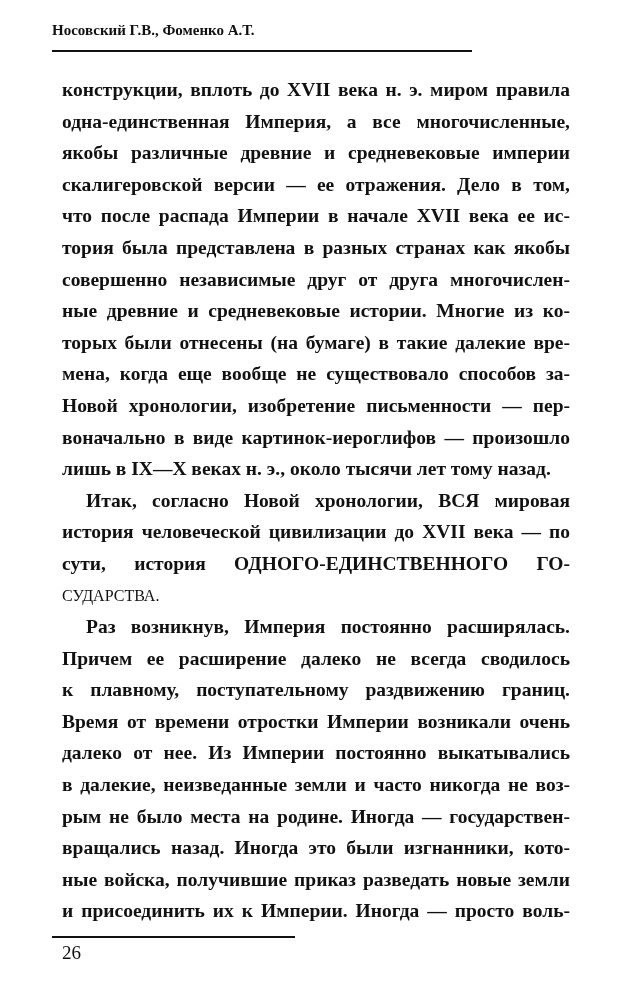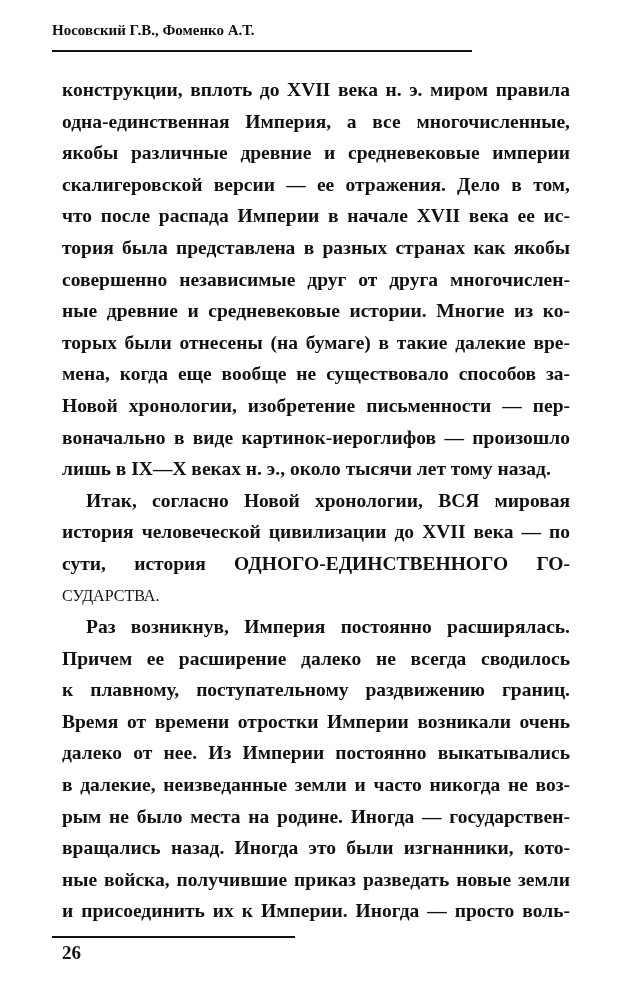--- a/index.html
+++ b/index.html
@@ -18,21 +18,21 @@
   }
   .line { display: block; white-space: nowrap; text-align: justify; text-align-last: justify; height: 31.6px; overflow: visible; }
   .line.last { text-align-last: left; font-family: Liberation Serif, serif; }
   .line.indent { padding-left: 24px; }
   .line.big { font-size: 16px; font-weight: normal; }
   .footer-rule {
     position: absolute; left: 52px; top: 936px; width: 243px; height: 2px; background: #111;
   }
   .page-number {
     position: absolute; left: 62px; top: 942px;
-    font-family: "Liberation Serif", serif; font-weight: bold; font-size: 19px;
+    font-family: "Liberation Serif", serif; font-weight: normal; font-size: 19px;
   }
 </style>
 </head>
 <body>
 
 <div class="header">Носовский Г.В., Фоменко А.Т.</div>
 <div class="header-rule"></div>
 
 <div class="body-text">
   <span class="line">конструкции, вплоть до XVII века н. э. миром правила</span>

